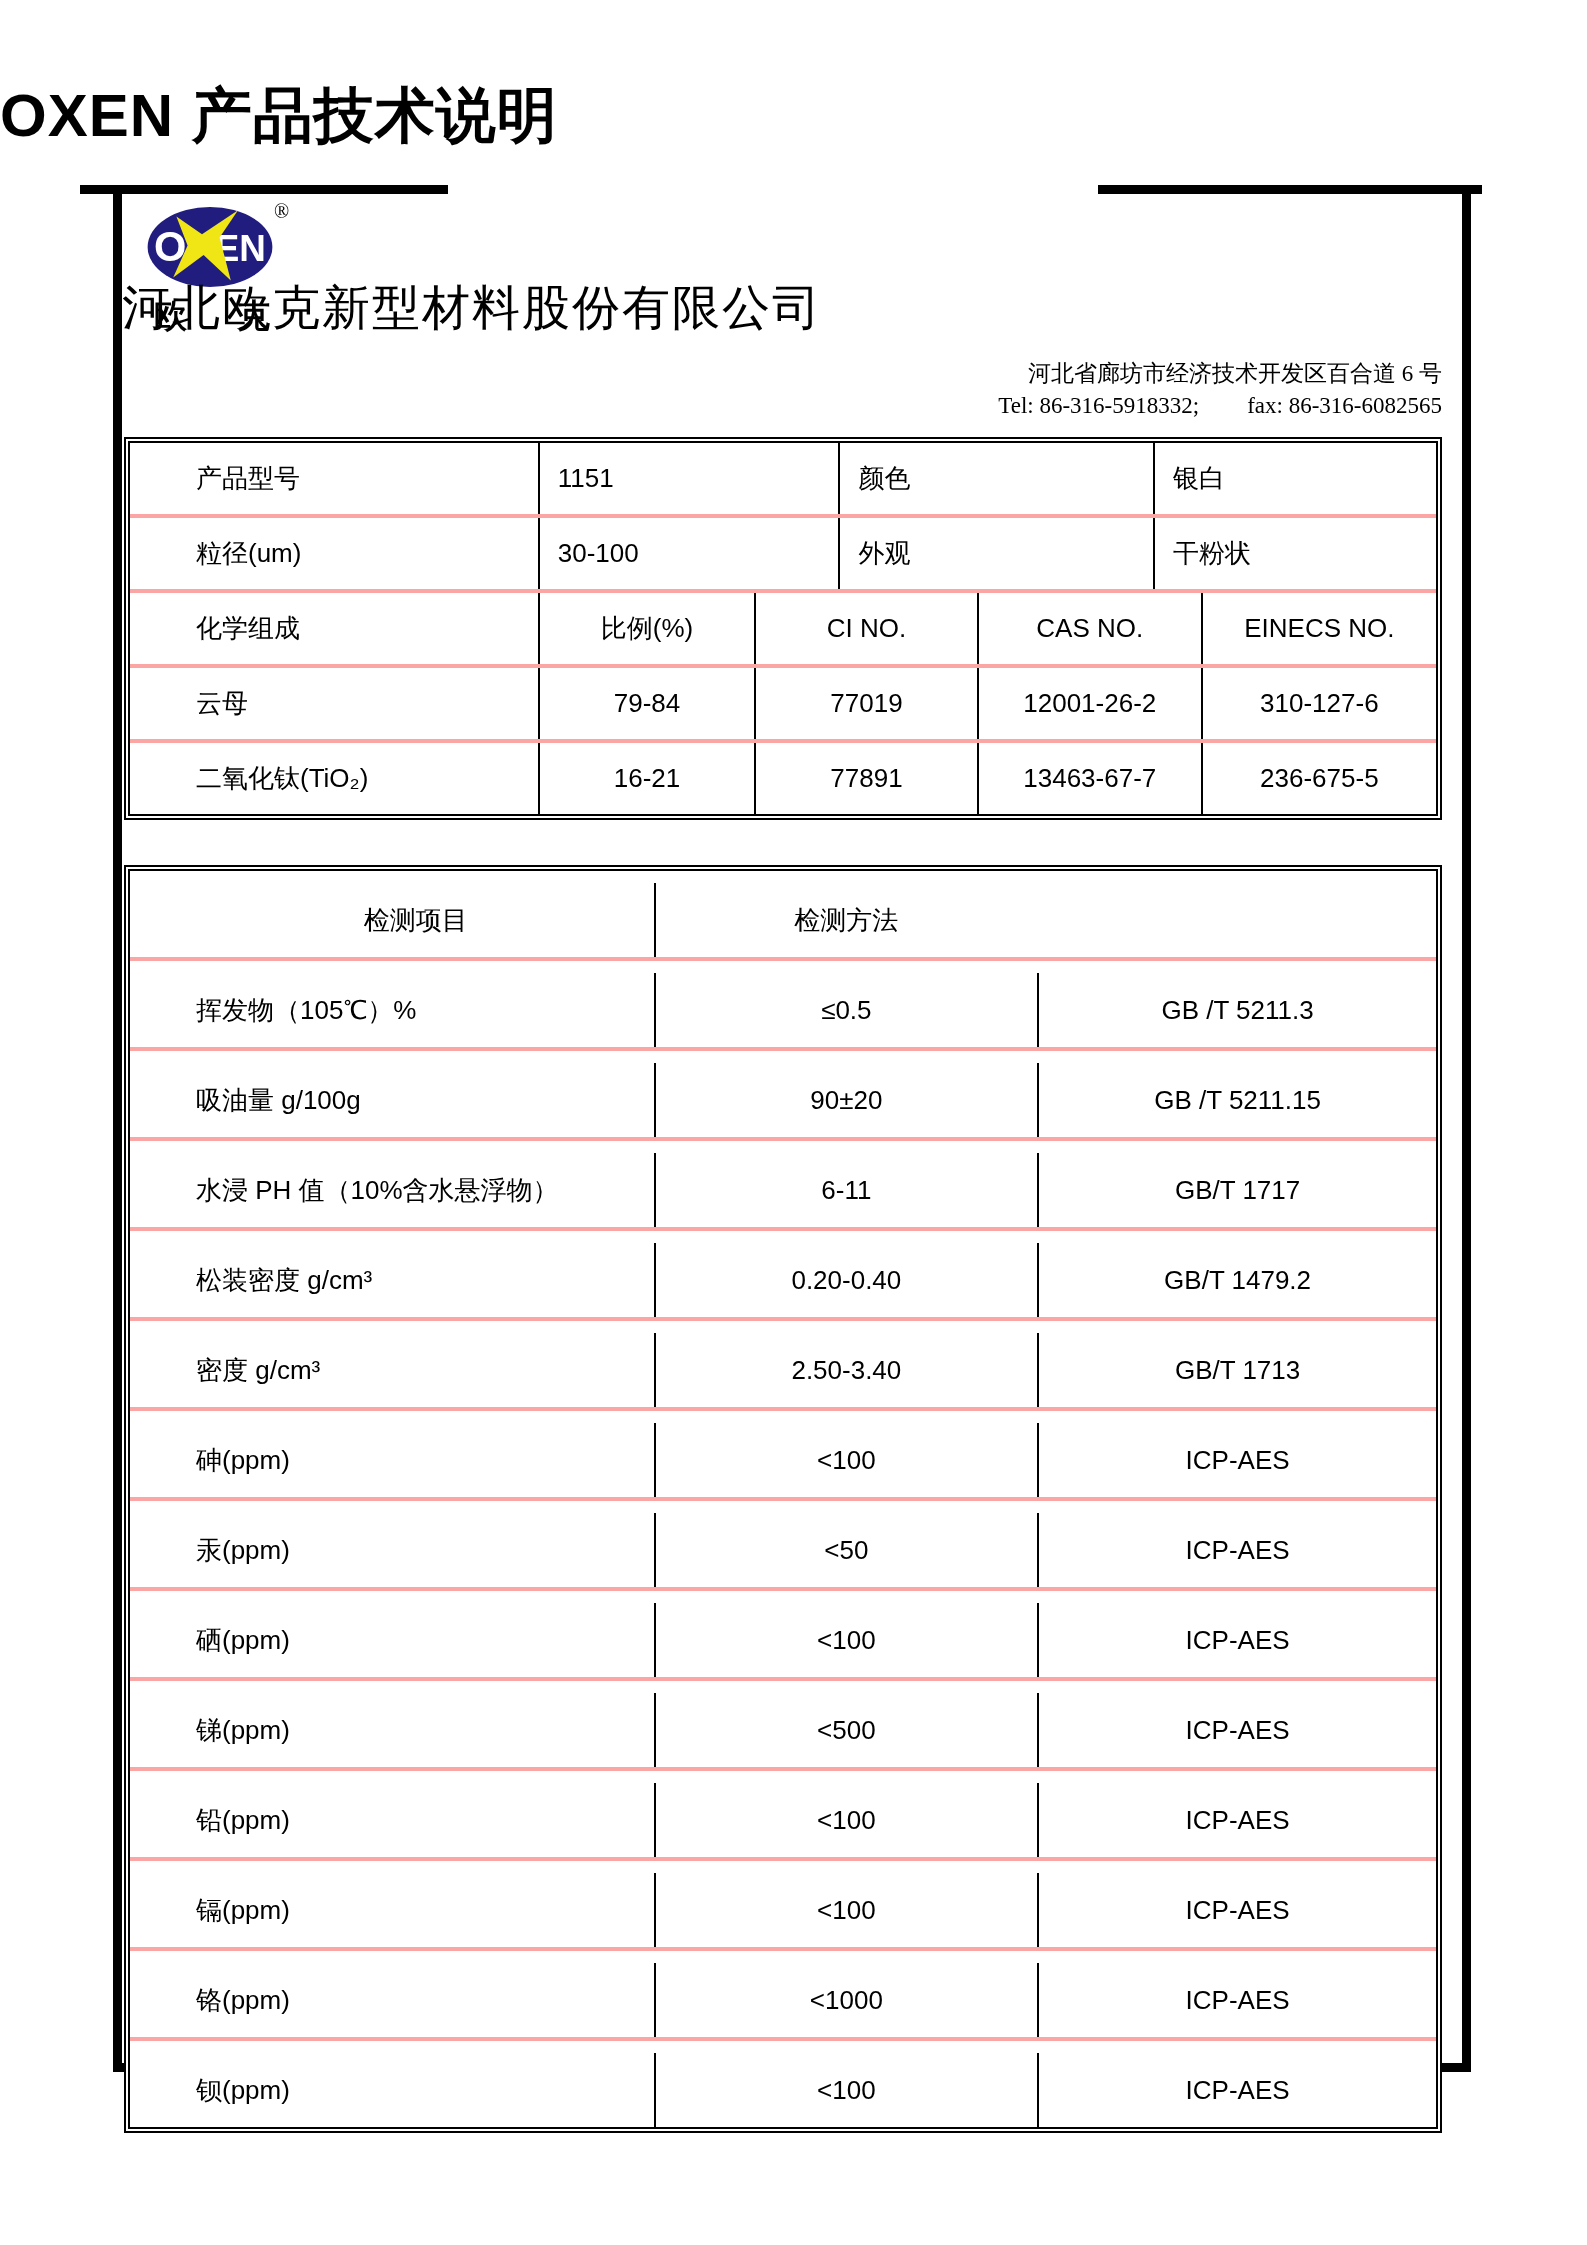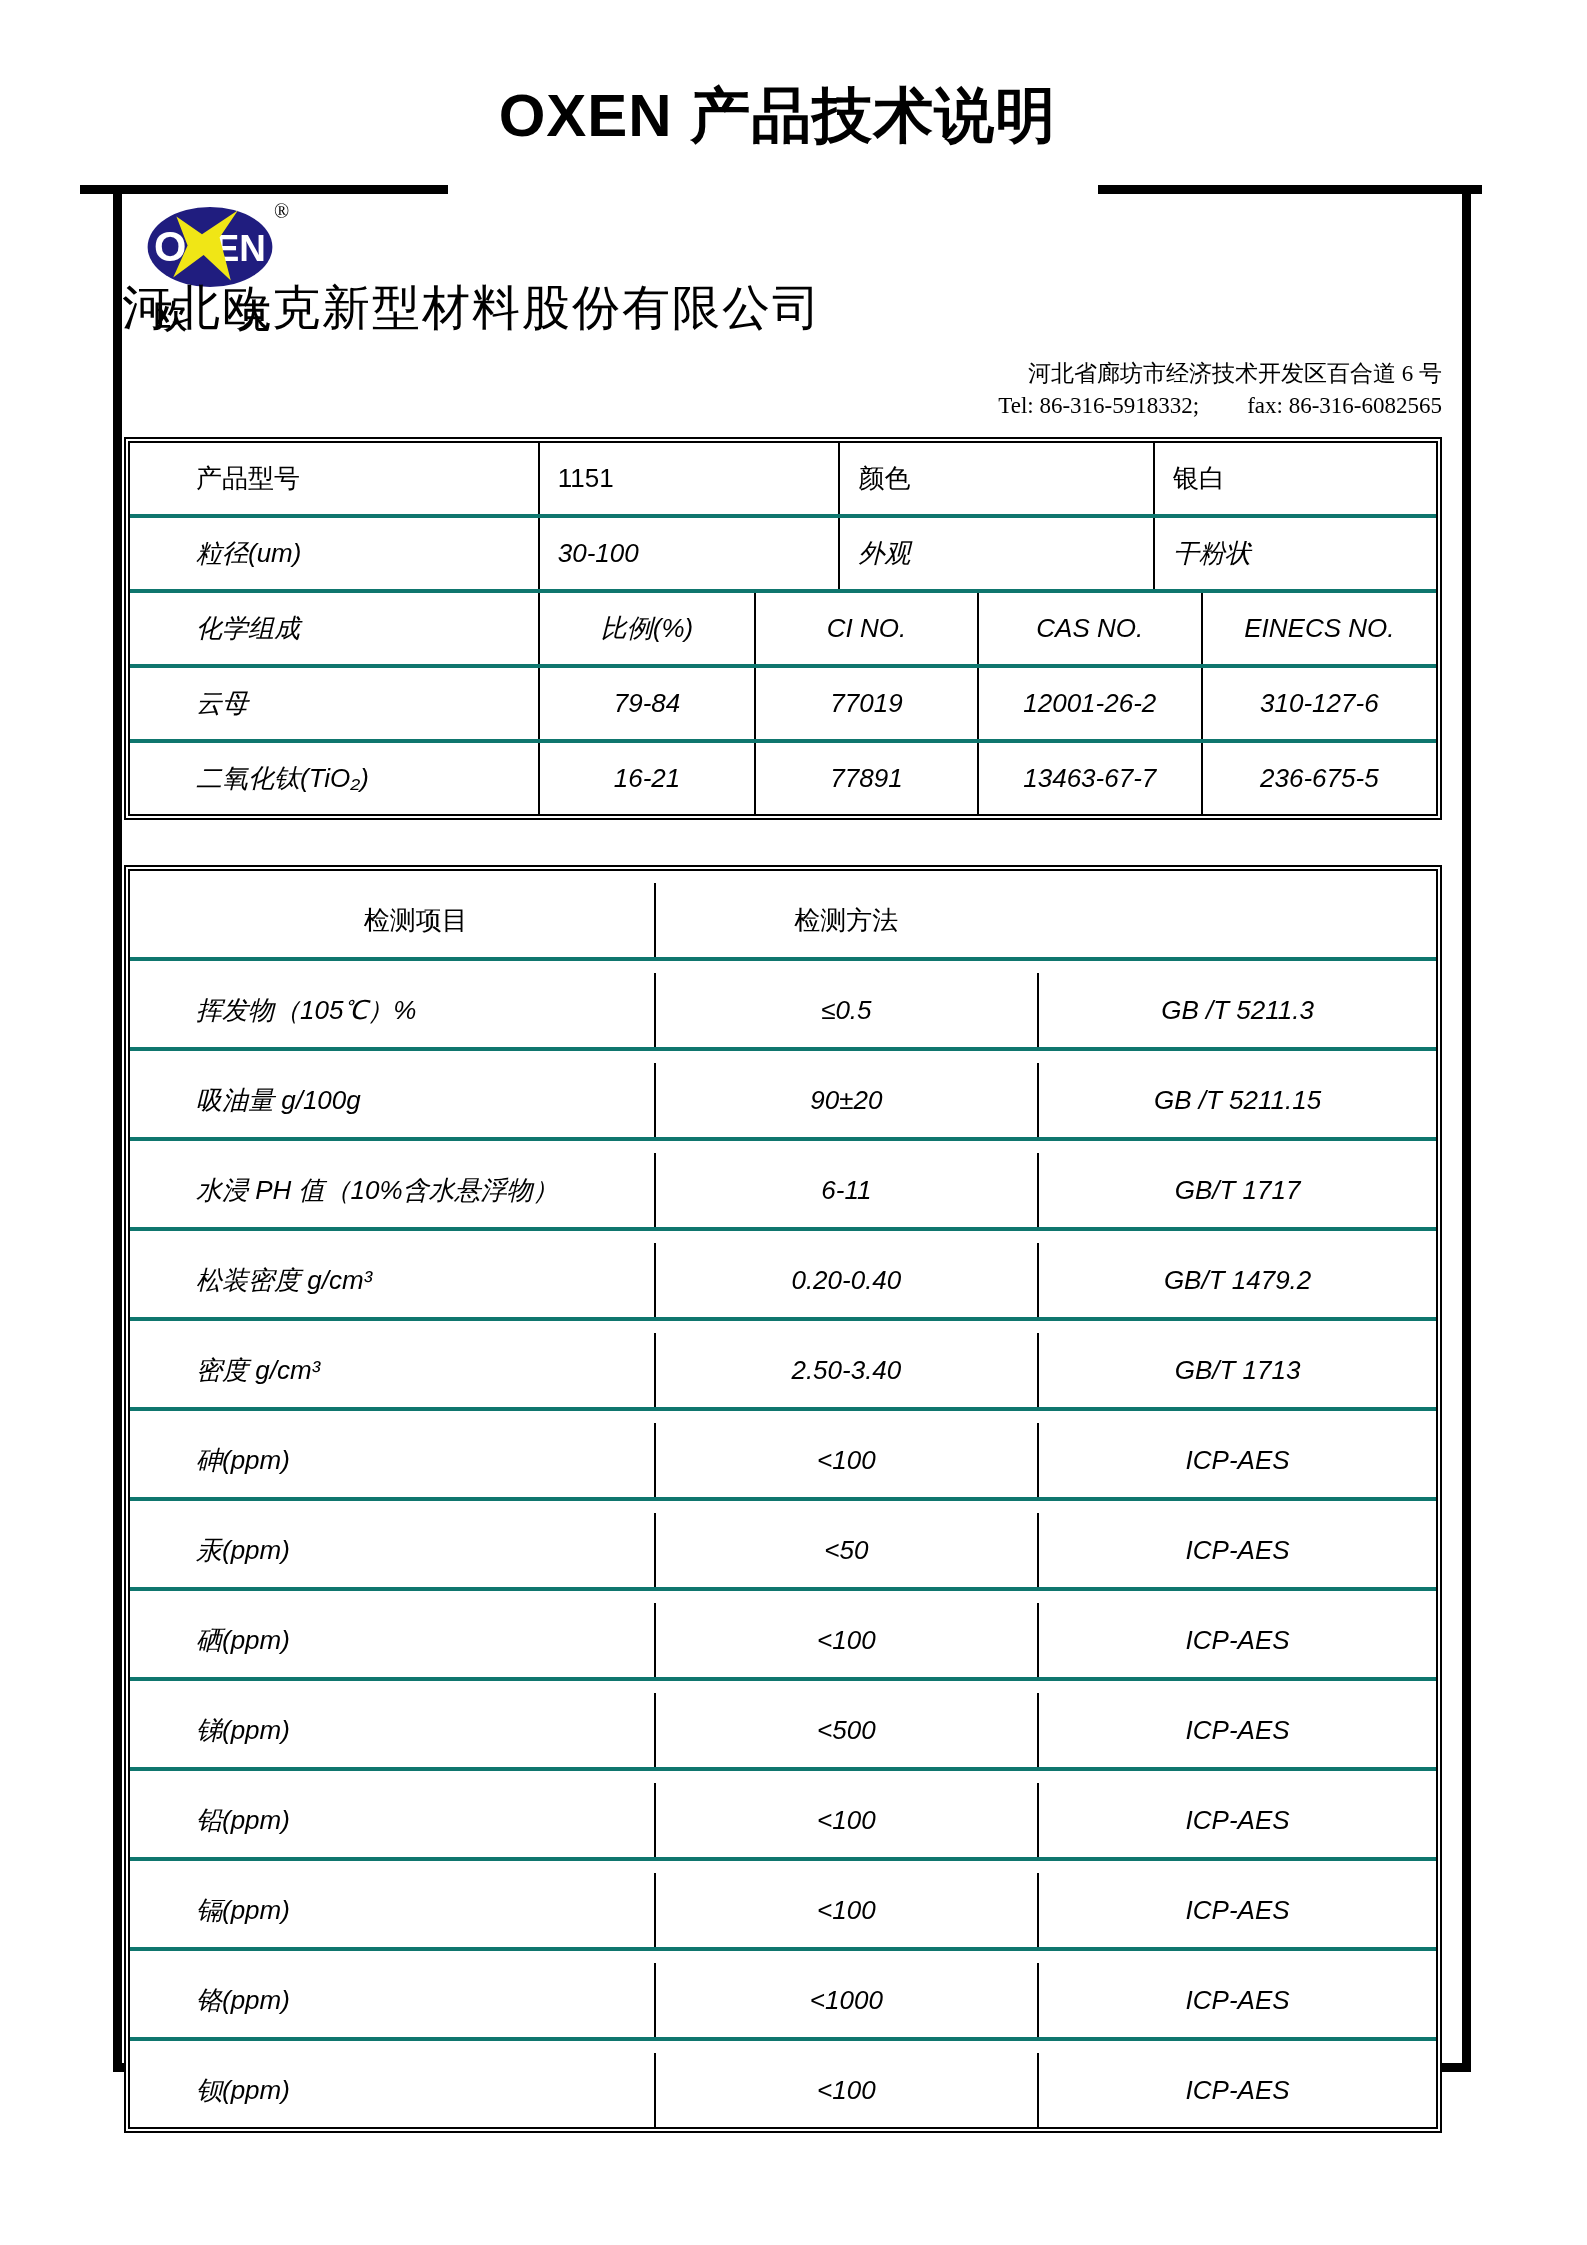--- a/index.html
+++ b/index.html
@@ -5,21 +5,21 @@
   html,body { margin:0; padding:0; background:#e8e8e8; }
   .page {
     position:relative; width:1587px; height:2245px; margin:0 auto;
     background:#ffffff; color:#000; overflow:hidden;
     font-family:"Liberation Sans", sans-serif;
   }
 
   
   .page-title {
     position:absolute; top:76px; left:0; width:1555px;
-    text-align:center; font-size:60px; font-weight:bold; letter-spacing:1px;
+    text-align:left; font-size:60px; font-weight:bold; letter-spacing:1px;
   }
   .title-bar { position:absolute; top:185px; height:9px; background:#000; }
   .title-bar-left  { left:80px;  width:368px; }
   .title-bar-right { left:1098px; width:384px; }
 
   
   .page-box {
     position:absolute; left:113px; top:194px; width:1358px; height:1878px;
     border:9px solid #000; border-top:none; box-sizing:border-box; background:#fff;
   }
@@ -46,21 +46,21 @@
   .address .fax { margin-left:48px; }
 
   
   .tbl {
     position:absolute; left:2px; width:1318px;
     border:6px double #000; box-sizing:border-box; background:#fff;
   }
   .tbl1 { top:243px; }
   .tbl2 { top:671px; }
   .row { display:grid;padding-left:48px; }
-  .row + .row { border-top:4px solid #0f766e;font-style:italic; }
+  .row + .row { border-top:4px solid #fca5a5; }
   .row-basic { grid-template-columns:28.6% 23.9% 25% 22.5%; }
   .row-comp  { grid-template-columns:28.6% 17.2% 17.7% 17.8% 18.7%; }
   .row-test  { grid-template-columns:37.8% 30.5% 31.7%; }
   .cell {
     min-height:71px; display:flex; align-items:center;
     font-size:26px; padding:0 8px; box-sizing:border-box; white-space:nowrap;
   }
   .tbl2 .cell { min-height:74px;margin-top:12px; }
   .cell + .cell { border-left:2px solid #000; }
   .cell.left   { justify-content:flex-start; padding-left:18px; }

